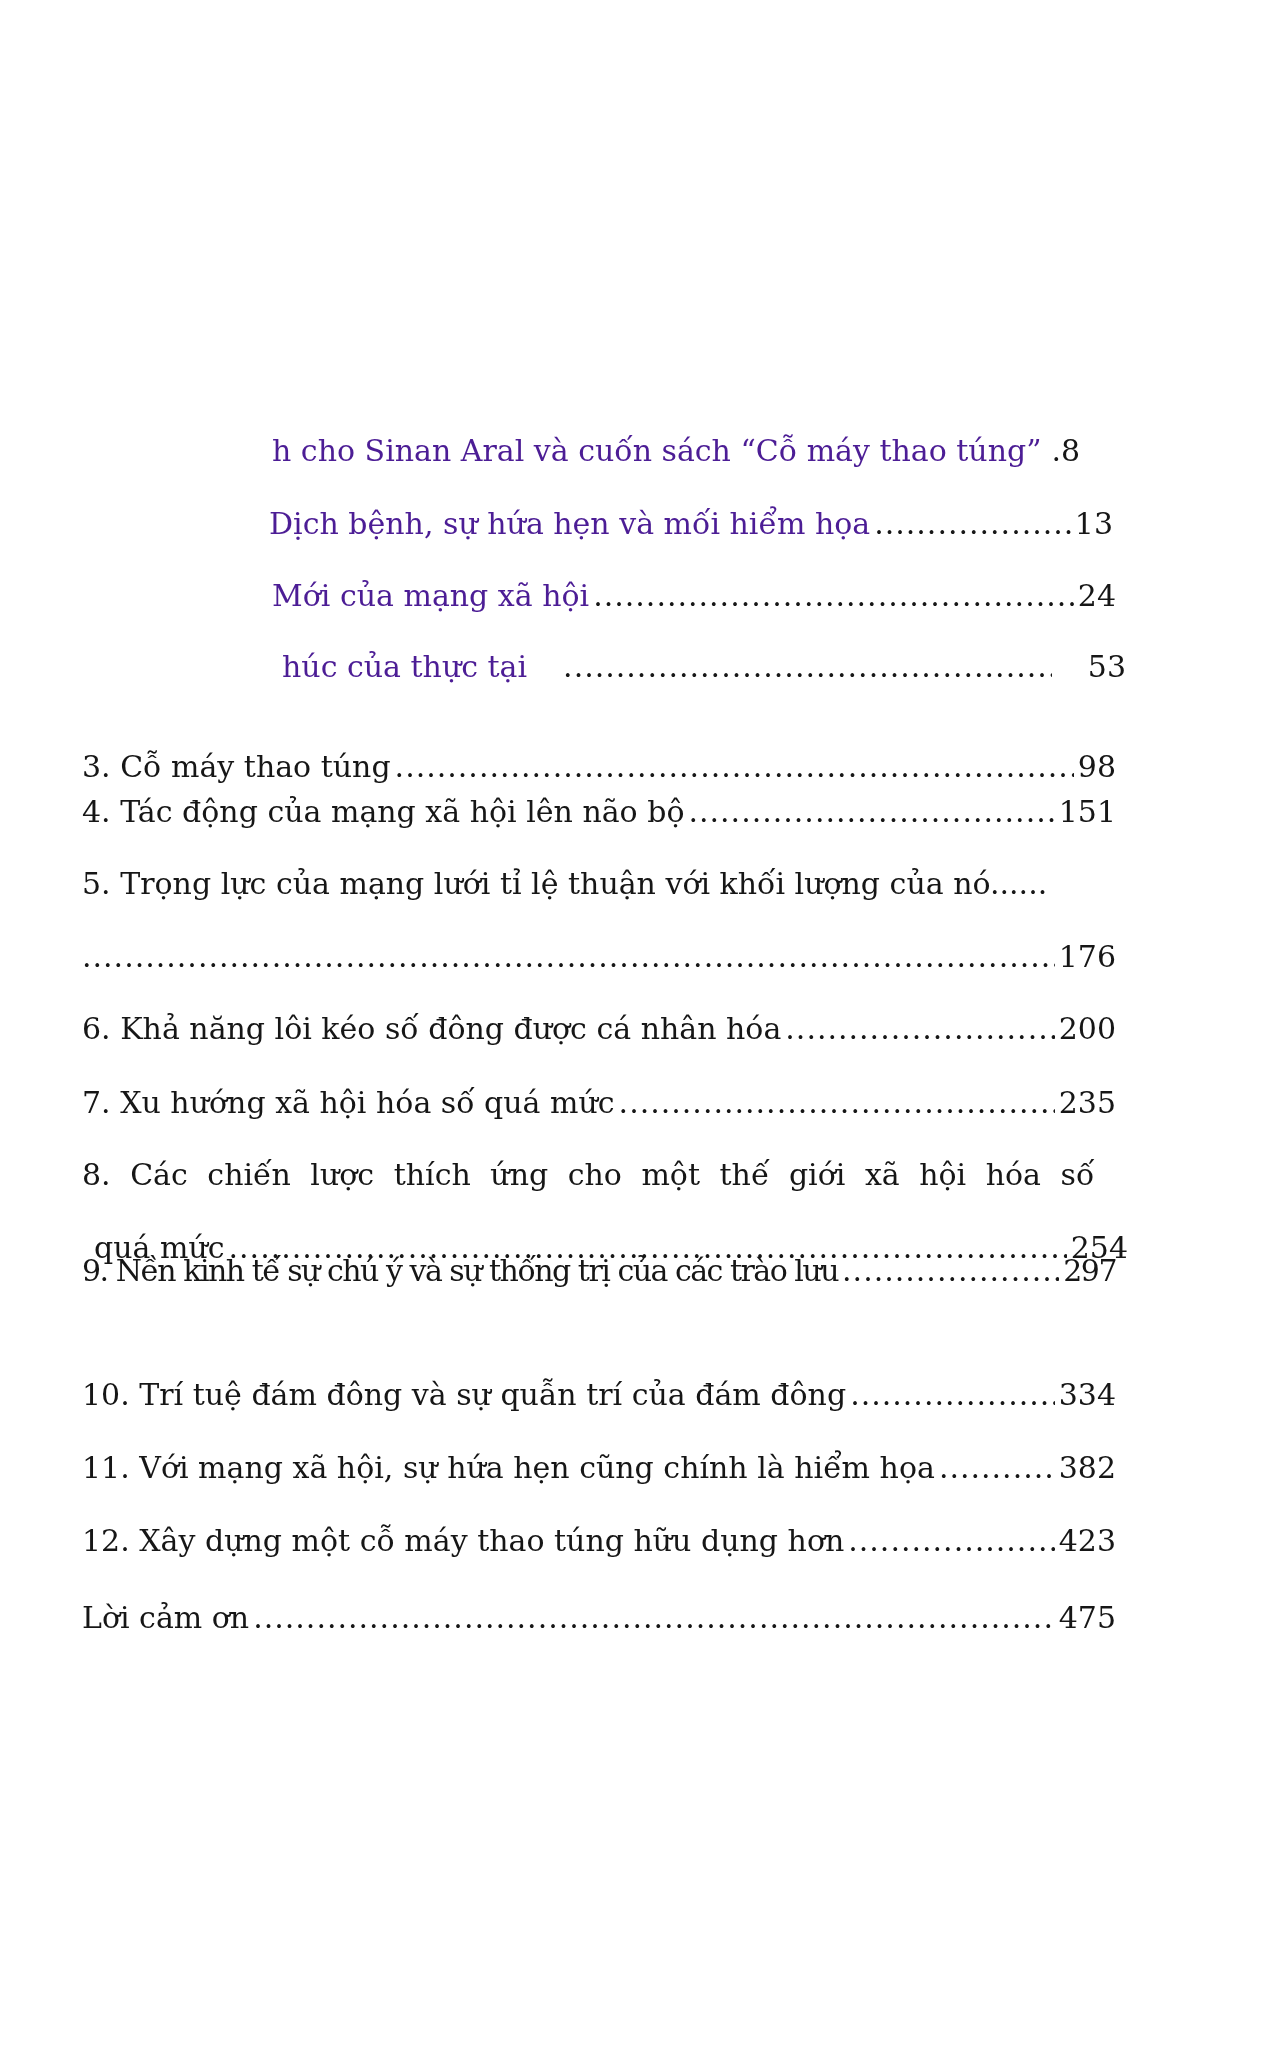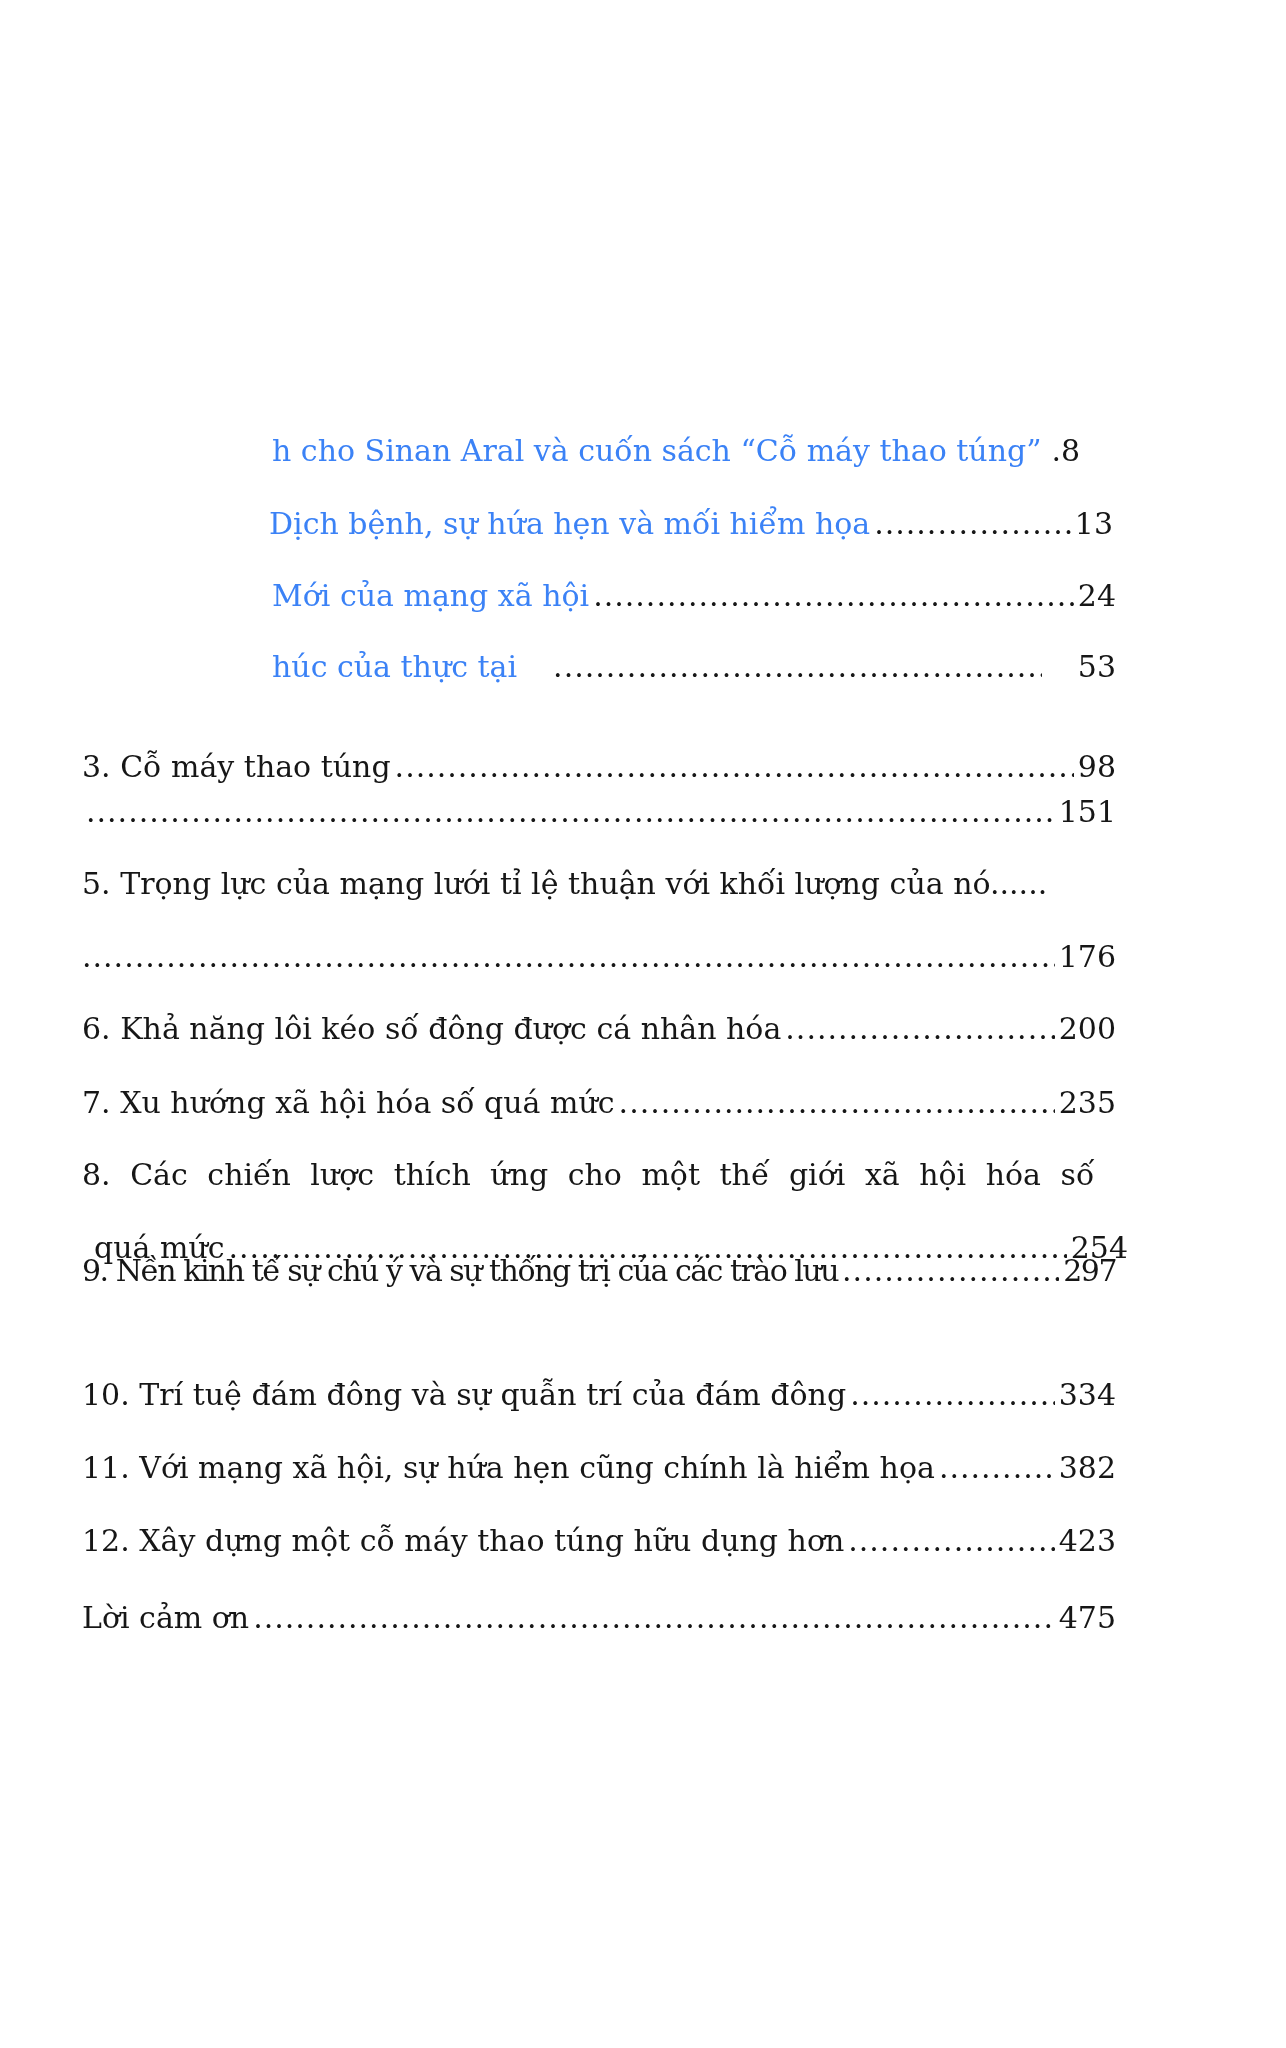--- a/index.html
+++ b/index.html
@@ -5,52 +5,53 @@
   html, body { margin:0; padding:0; background:#ffffff; }
   body { width:1286px; height:2048px; position:relative; overflow:hidden;
          font-family:"DejaVu Serif","Liberation Serif",serif; color:#161616; }
   .toc { position:absolute; left:82px; top:0; width:1034px; }
   .row { position:absolute; left:0; width:1034px; height:46px; display:flex; align-items:baseline;
          font-size:30px; line-height:46px; white-space:nowrap; }
   .row .title { flex:0 0 auto; }
   .row .dots { flex:1 1 auto; overflow:hidden; margin:0 4px; letter-spacing:1px; }
   .row .dots::before { content:"................................................................................................................................................................................................"; }
   .row .page { flex:0 0 auto; }
-  .row.faded .title { color:#3b82f6; }
+  .row.faded .title { color:#4c1d95; }
   .row.nodots .title { flex:1 1 auto; }
 </style>
 </head>
 <body>
 
 <div class="toc">
   <div class="row faded" style="top:428px;left:190px;width:844px;">
     <span class="title">h cho Sinan Aral và cuốn sách “Cỗ máy thao túng”</span>
     <span class="page" style="margin-left:10px">.8</span>
   </div>
   <div class="row faded" style="top:501px;left:187px;width:844px;">
     <span class="title">Dịch bệnh, sự hứa hẹn và mối hiểm họa</span>
     <span class="dots"></span>
     <span class="page">13</span>
   </div>
   <div class="row faded" style="top:573px;left:190px;width:844px;">
     <span class="title">Mới của mạng xã hội</span>
     <span class="dots"></span>
     <span class="page">24</span>
   </div>
-  <div class="row faded" style="top:644px;left:190px;width:844px;gap:32px;">
+  <div class="row faded" style="top:644px;left:200px;width:844px;gap:32px;">
     <span class="title">húc của thực tại</span>
     <span class="dots"></span>
     <span class="page">53</span>
   </div>
   <div class="row" style="top:716px;margin-top:28px;">
     <span class="title">3. Cỗ máy thao túng</span>
     <span class="dots"></span>
     <span class="page">98</span>
   </div>
   <div class="row" style="top:789px;">
+    <span class="title">4. Tác động của mạng xã hội lên não bộ</span>
     <span class="dots"></span>
     <span class="page">151</span>
   </div>
   <div class="row nodots" style="top:861px;">
     <span class="title">5. Trọng lực của mạng lưới tỉ lệ thuận với khối lượng của nó......</span>
 
     <span class="page"></span>
   </div>
   <div class="row" style="top:934px;align-items:flex-end;">
     <span class="title"></span>

